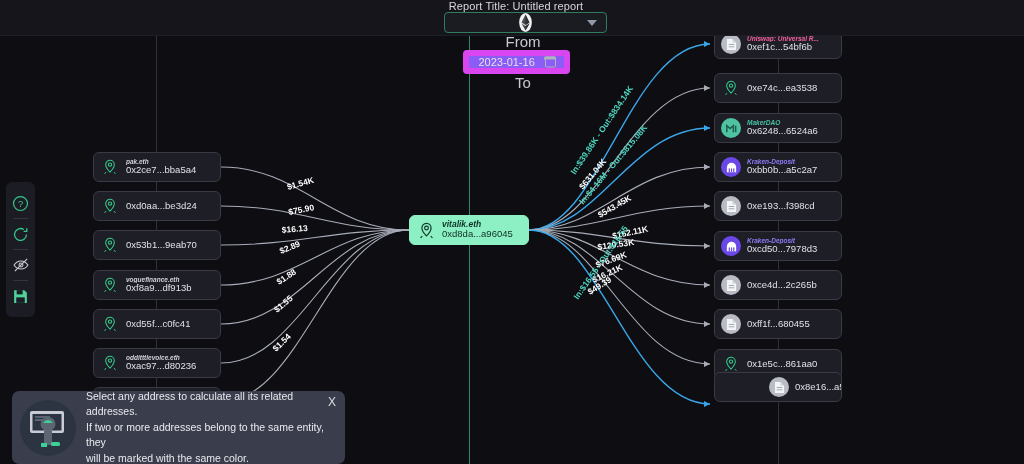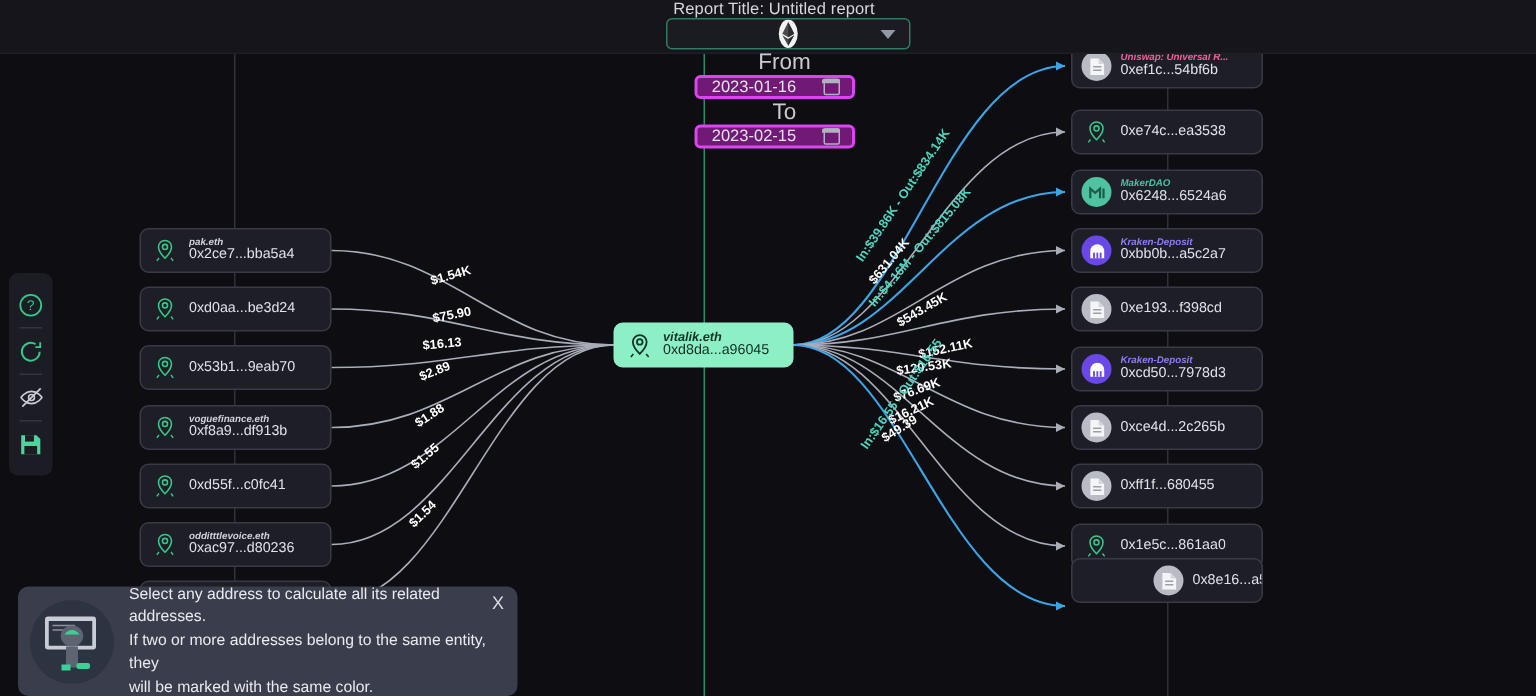--- a/index.html
+++ b/index.html
@@ -38,22 +38,22 @@
     width: 0; height: 0;
     border-left: 5px solid transparent; border-right: 5px solid transparent;
     border-top: 6px solid #8f99a8;
   }
   .date-lbl {
     font-size: 15px; color: #c9c9d2; margin-left: 22px;
   }
   .date-field {
     position: relative; margin-left: 8px;
     width: 107px; height: 25px;
-    background: #701a75;
-    border: 2px solid #d946ef; border-radius: 4px;
+    background: #8b5cf6;
+    border: 6px solid #d946ef; border-radius: 4px;
     display: flex; align-items: center;
   }
   .date-field span {
     font-size: 11px; color: #e3e3ea; margin-left: 10px;
   }
   .cal-ico {
     position: absolute; right: 8px; top: 50%; transform: translateY(-50%);
     width: 11px; height: 11px;
     border: 1.2px solid #aeb3bd; border-radius: 1.5px;
   }
@@ -174,24 +174,20 @@
       <div class="chain-caret"></div>
     </div>
 
     <div class="date-lbl">From</div>
     <div class="date-field">
       <span>2023-01-16</span>
       <div class="cal-ico"></div>
     </div>
 
     <div class="date-lbl">To</div>
-    <div class="date-field">
-      <span>2023-02-15</span>
-      <div class="cal-ico"></div>
-    </div>
   </div>
 
   <div class="rail">
     <div class="rail-btn">
       <svg width="17" height="17" viewBox="0 0 20 20">
         <circle cx="10" cy="10" r="8.2" fill="none" stroke="#34c98a" stroke-width="1.4"></circle>
         <text x="10" y="14" font-size="11" fill="#34c98a" text-anchor="middle" font-family="Liberation Sans, sans-serif">?</text>
       </svg>
     </div>
     <div class="rail-sep"></div>

